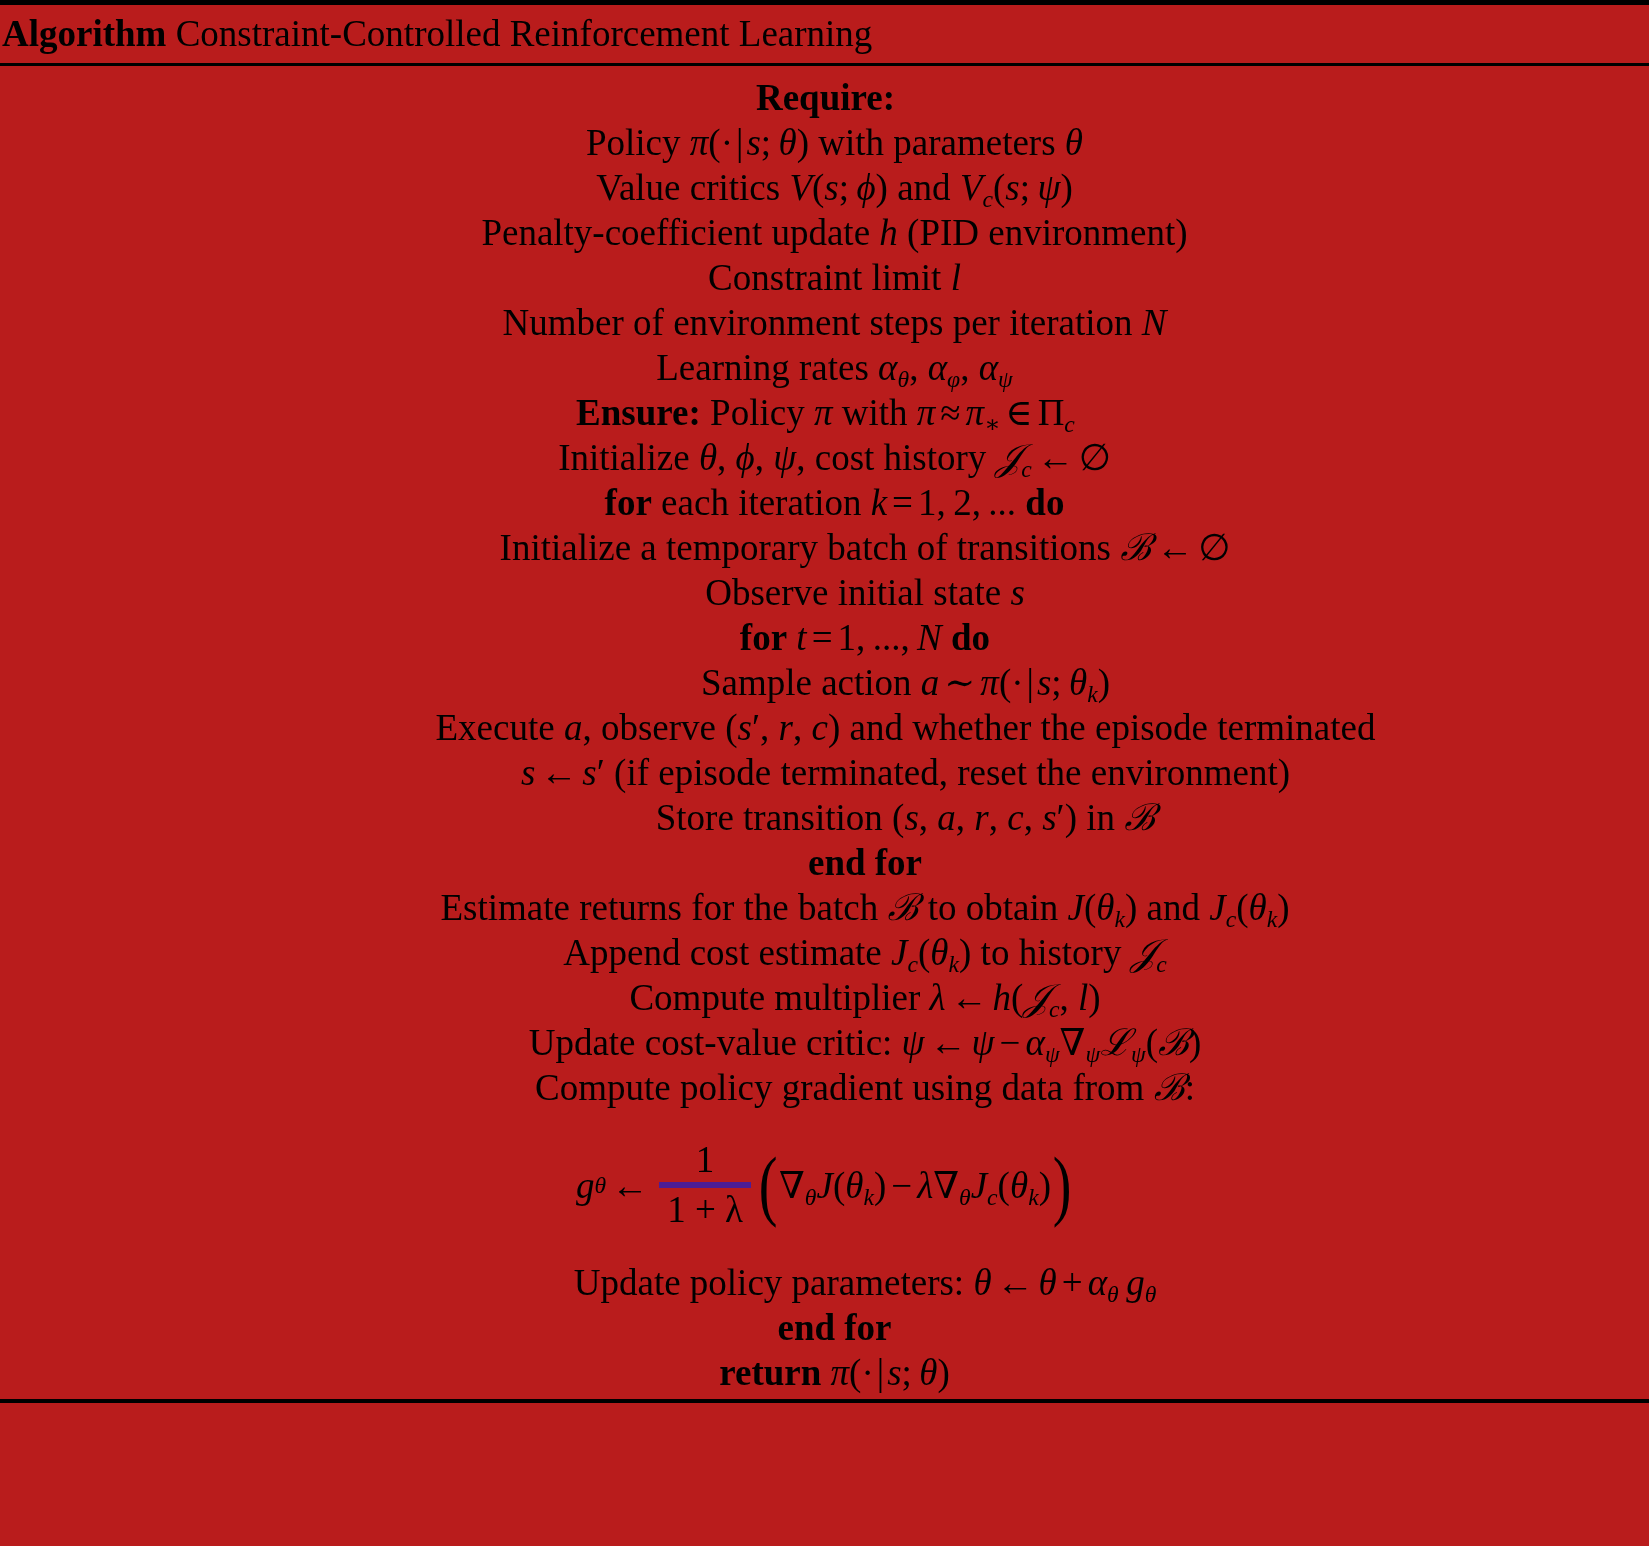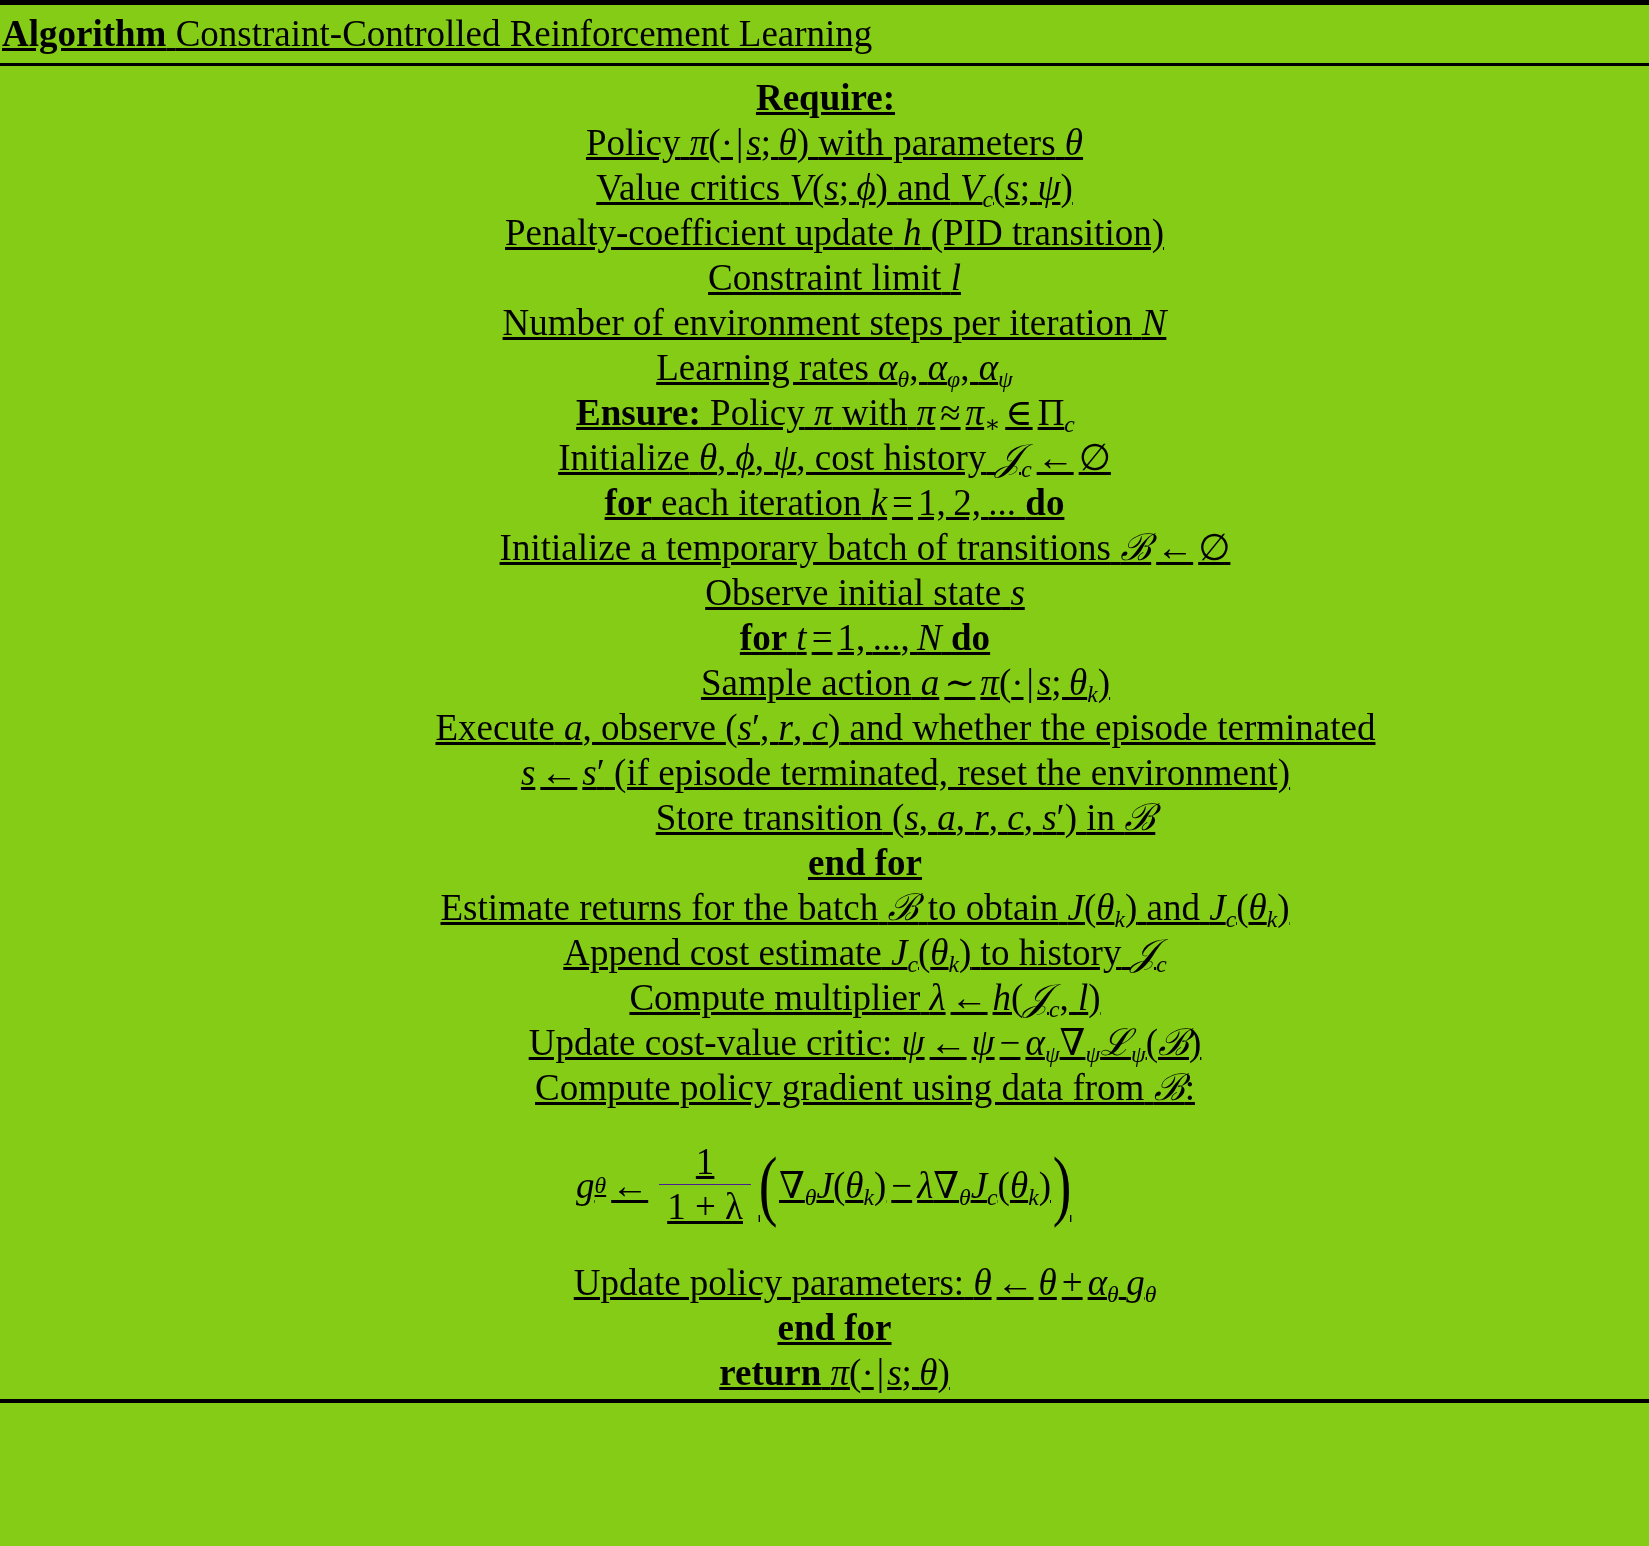--- a/index.html
+++ b/index.html
@@ -9,24 +9,23 @@
   }
   body {
     font-family: "Liberation Serif", "DejaVu Serif", serif;
     color: #000000;
   }
   #algorithm-block {
     width: 1649px;
     height: 1546px;
     box-sizing: border-box;
     position: relative;
-    background: #84cc16;
+    background: #b91c1c;
     padding: 0;
     overflow: hidden;
-    text-decoration: underline;
   }
   .rule-thick {
     height: 5px;
     background: #000000;
     width: 100%;
     margin: 0;
   }
   .rule-thin {
     height: 3px;
     background: #000000;
@@ -123,21 +122,21 @@
     margin: 0 6px;
     font-size: 37px;
   }
   .frac .num {
     padding: 0 8px 2px 8px;
     line-height: 1.05;
   }
   .frac .den {
     padding: 3px 8px 0 8px;
     line-height: 1.05;
-    border-top: 1px solid #4c1d95;
+    border-top: 6px solid #4c1d95;
   }
   .bigparen {
     font-size: 78px;
     font-style: normal;
     line-height: 0.62;
     display: inline-block;
     transform: scaleX(0.72);
     margin: 0 -2px;
   }
 </style>
@@ -171,21 +170,21 @@
     <div class="line ind1">
       <span>Value critics</span>
       <span class="mi">V</span><span class="paren">(</span><span class="mi">s</span>; <span class="mi">ϕ</span><span class="paren">)</span>
       <span>and</span>
       <span class="mi">V</span><sub class="sb">c</sub><span class="paren">(</span><span class="mi">s</span>; <span class="mi">ψ</span><span class="paren">)</span>
     </div>
 
     <div class="line ind1">
       <span>Penalty-coefficient update</span>
       <span class="mi">h</span>
-      <span>(PID transition)</span>
+      <span>(PID environment)</span>
     </div>
 
     <div class="line ind1">
       <span>Constraint limit</span>
       <span class="mi">l</span>
     </div>
 
     <div class="line ind1">
       <span>Number of environment steps per iteration</span>
       <span class="mi">N</span>

